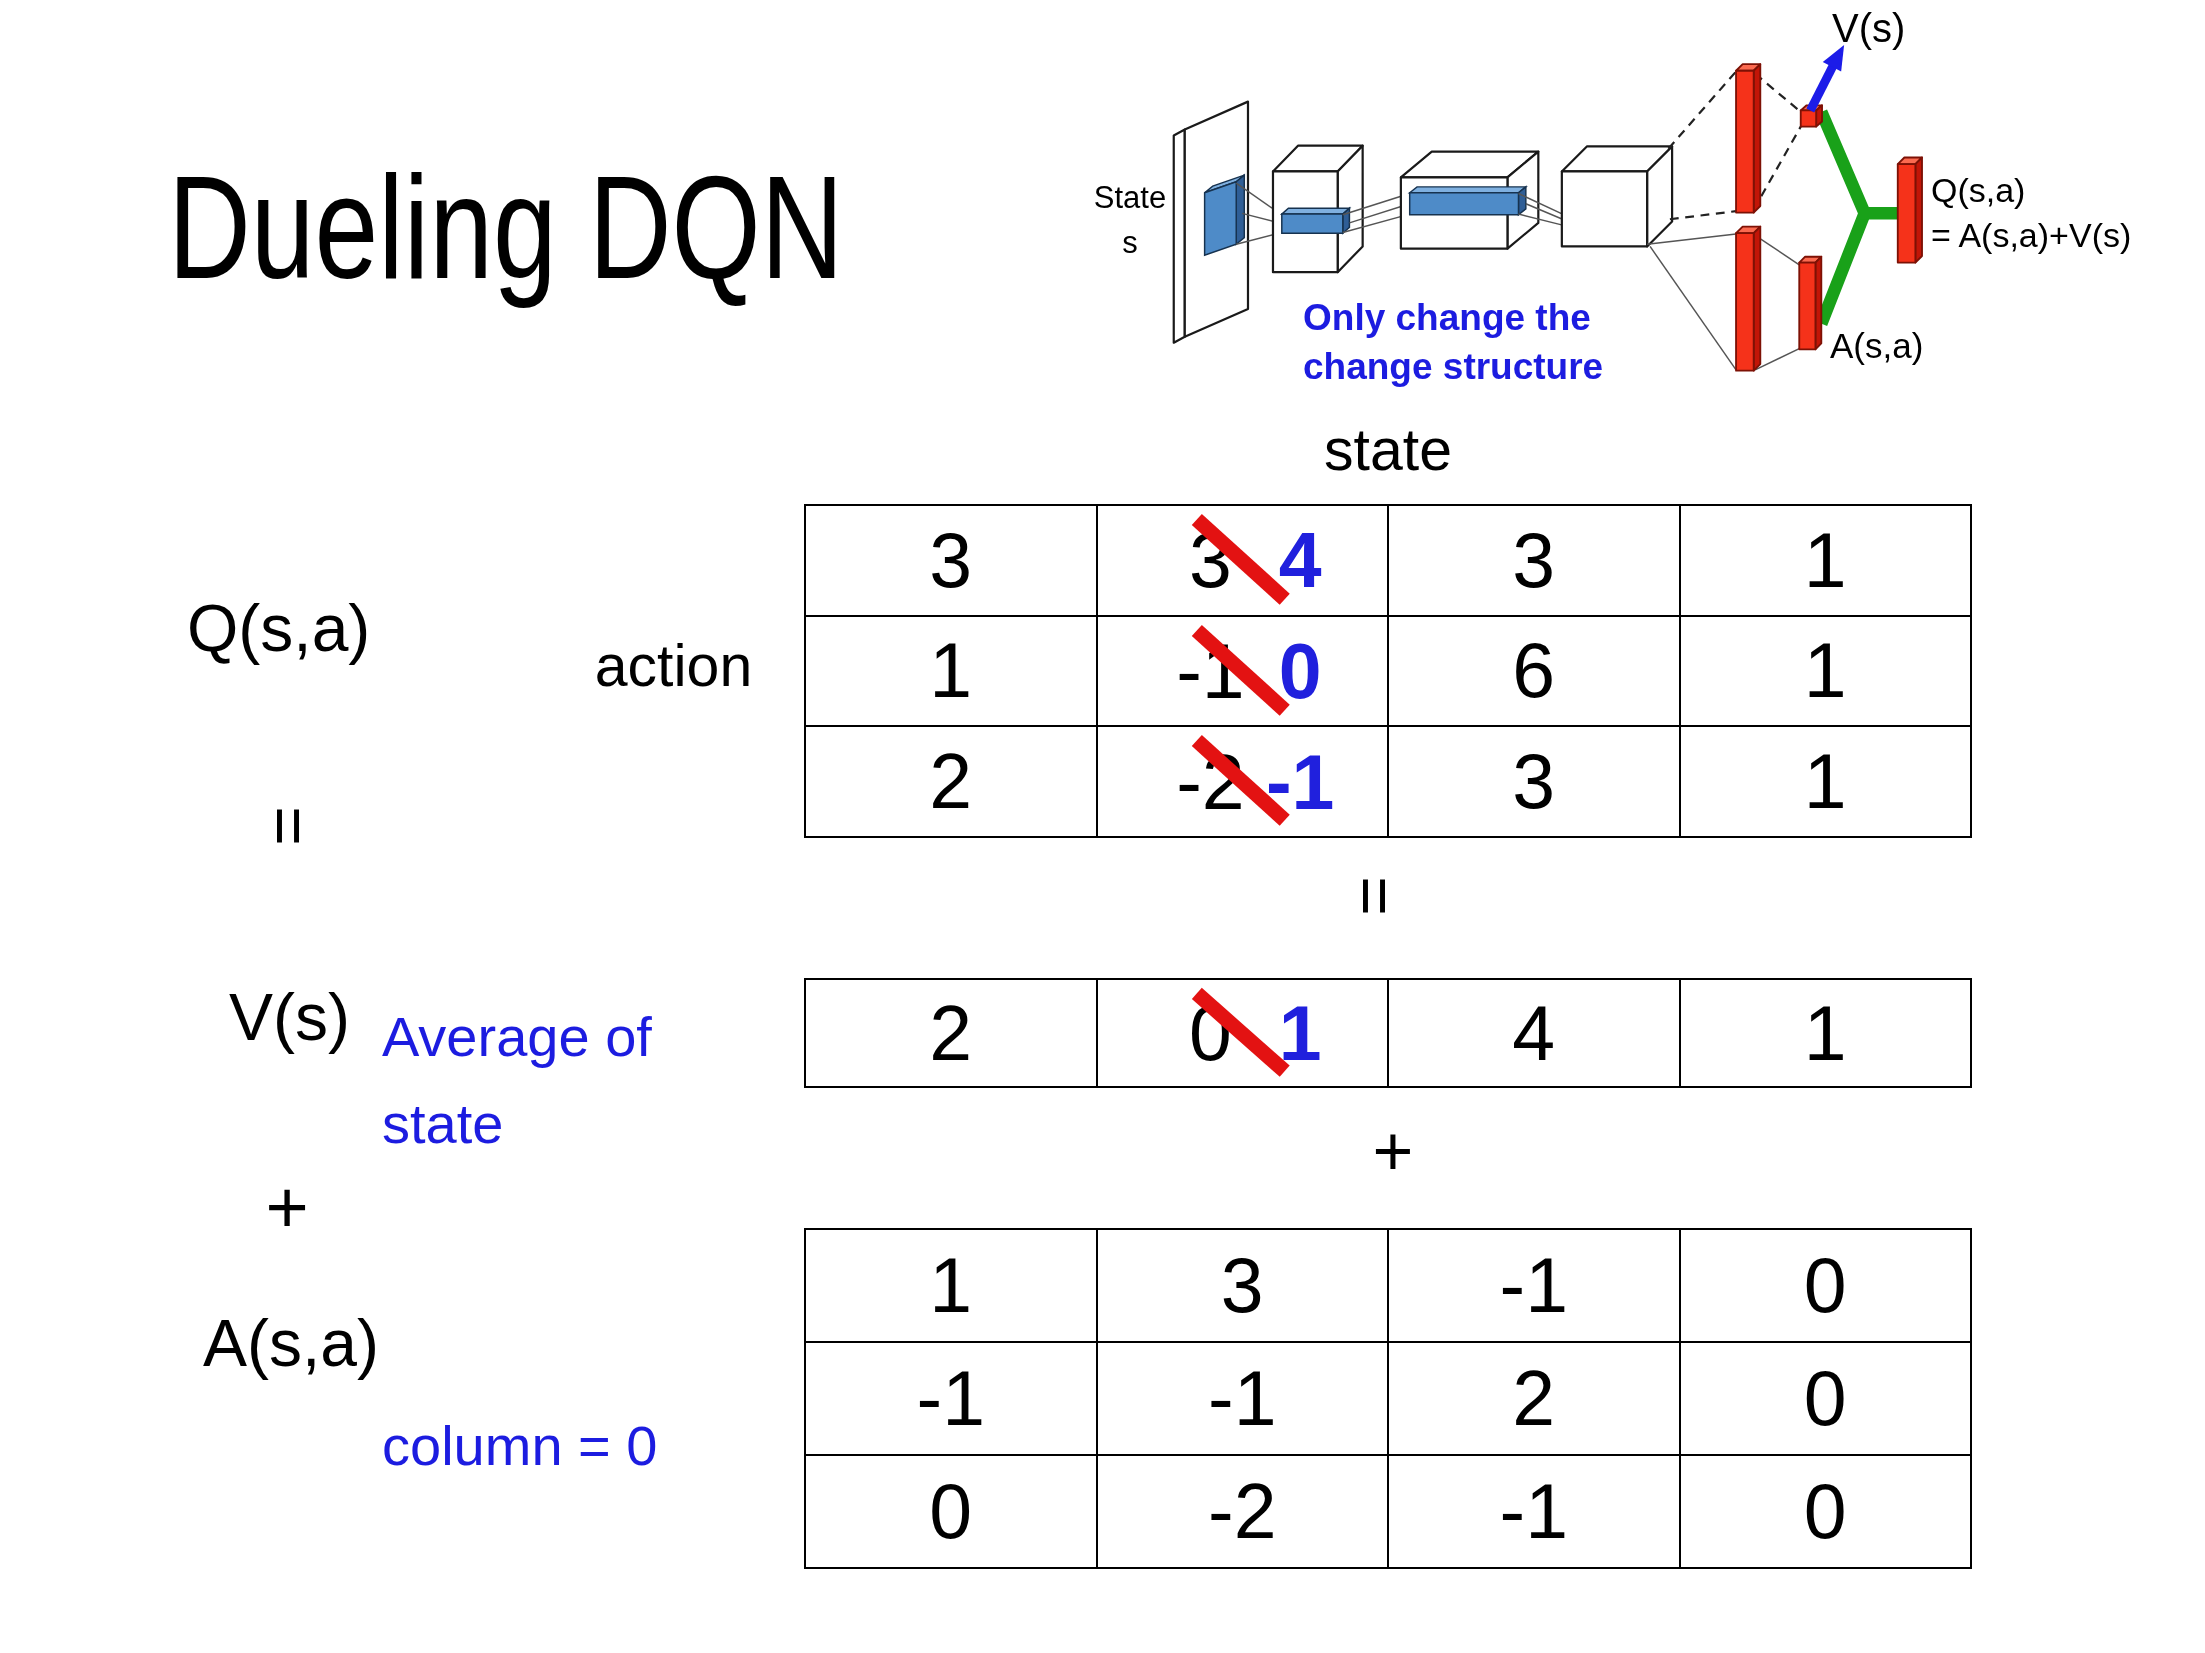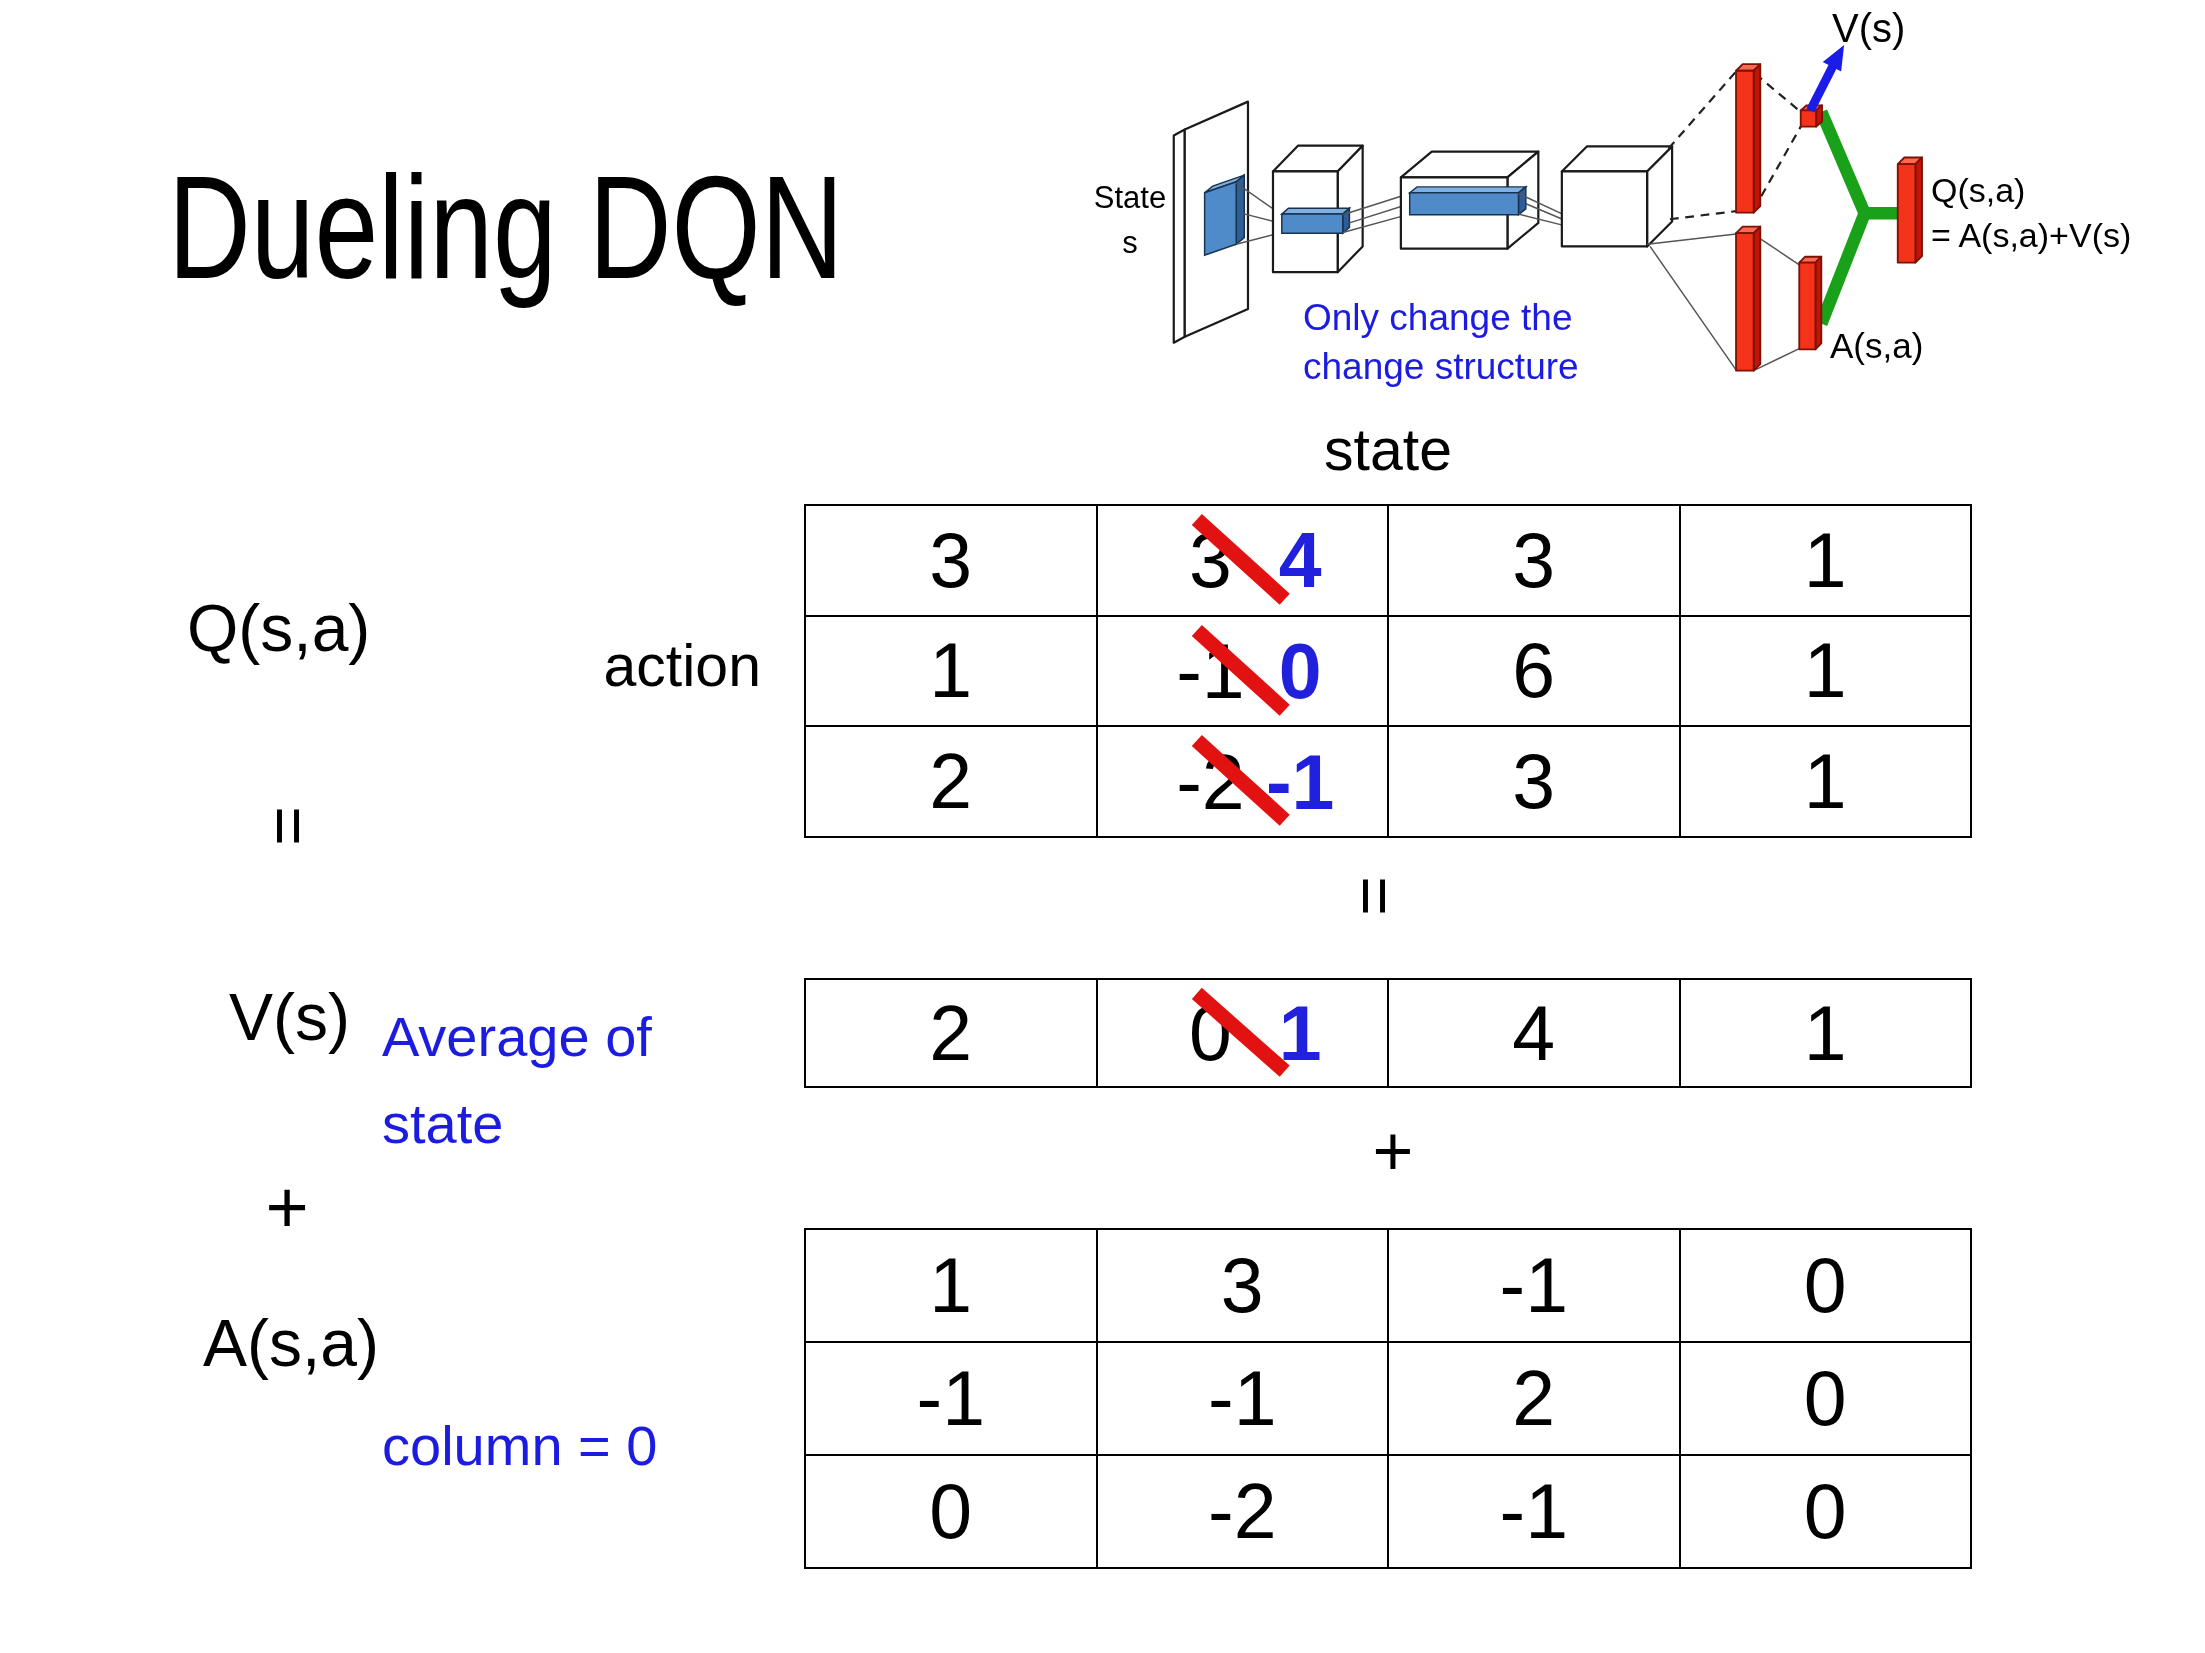--- a/index.html
+++ b/index.html
@@ -61,30 +61,30 @@
 
   
   .lbl   { position: absolute; font-size: 66px; line-height: 1.1; white-space: nowrap; }
   .note  { position: absolute; font-size: 56px; line-height: 1.55; color: #1c1ce0; white-space: nowrap; margin-left: 9px; }
   .opbox { position: absolute; width: 74px; height: 74px;
            display: flex; align-items: center; justify-content: center; }
   .rot90 { transform: rotate(90deg); }
 
   .state-header { left: 804px; top: 416px; width: 1168px; text-align: center;
                   font-size: 59px; position: absolute; }
-  .action-label { left: 546px; top: 632px; width: 215px; text-align: right;
+  .action-label { left: 566px; top: 632px; width: 215px; text-align: center;
                   font-size: 59px; position: absolute; }
 
   
   .netsvg { position: absolute; left: 1051px; top: 0; width: 1154px; height: 412px; }
   .net-lbl  { position: absolute; white-space: nowrap; }
   .v-out    { left: 1832px; top: 5.9px;   font-size: 40px; }
   .state-in { left: 1075px; top: 176px; width: 110px; text-align: center;
               font-size: 31px; line-height: 1.45; }
-  .net-note { left: 1303px; top: 294px; font-size: 37px; line-height: 1.32; color: #1c1ce0; }
+  .net-note { left: 1303px; top: 294px; font-size: 37px; line-height: 1.32; color: #1c1ce0; font-weight: bold; }
   .q-out    { left: 1931px; top: 168px; font-size: 34px; line-height: 1.32; }
   .a-out    { left: 1830px; top: 326px; font-size: 35px; }
 
   svg .cube  { fill: #fff; stroke: #1a1a1a; stroke-width: 3; stroke-linejoin: round; }
   svg .bfrnt { fill: #4e8bc8; stroke: #16324f; stroke-width: 2; }
   svg .btop  { fill: #7fb0e0; stroke: #16324f; stroke-width: 2; }
   svg .bside { fill: #2f5e96; stroke: #16324f; stroke-width: 2; }
   svg .cone  { stroke: #555; stroke-width: 2; fill: none; }
   svg .dash  { stroke: #222; stroke-width: 3; fill: none; stroke-dasharray: 12 9; }
   svg .thin  { stroke: #555; stroke-width: 2; fill: none; }

